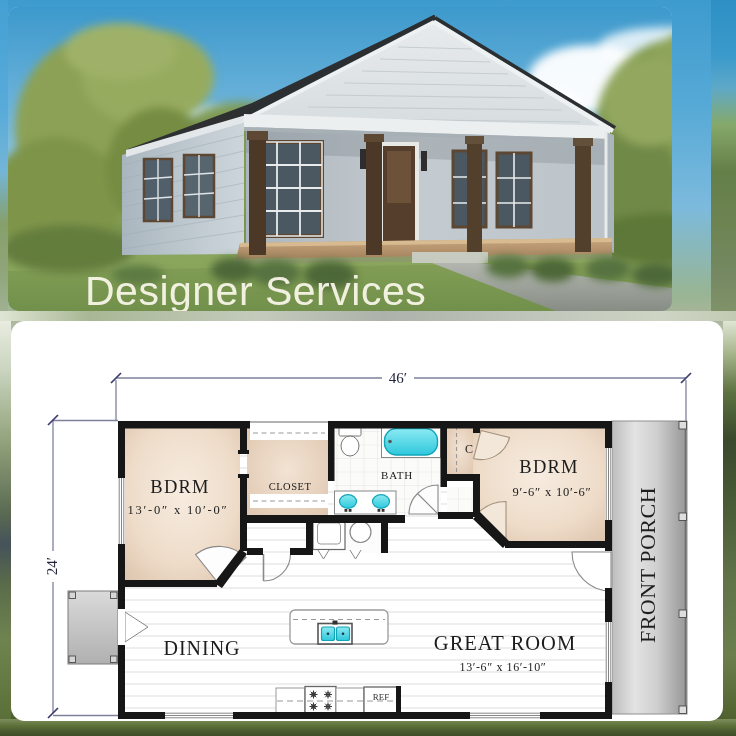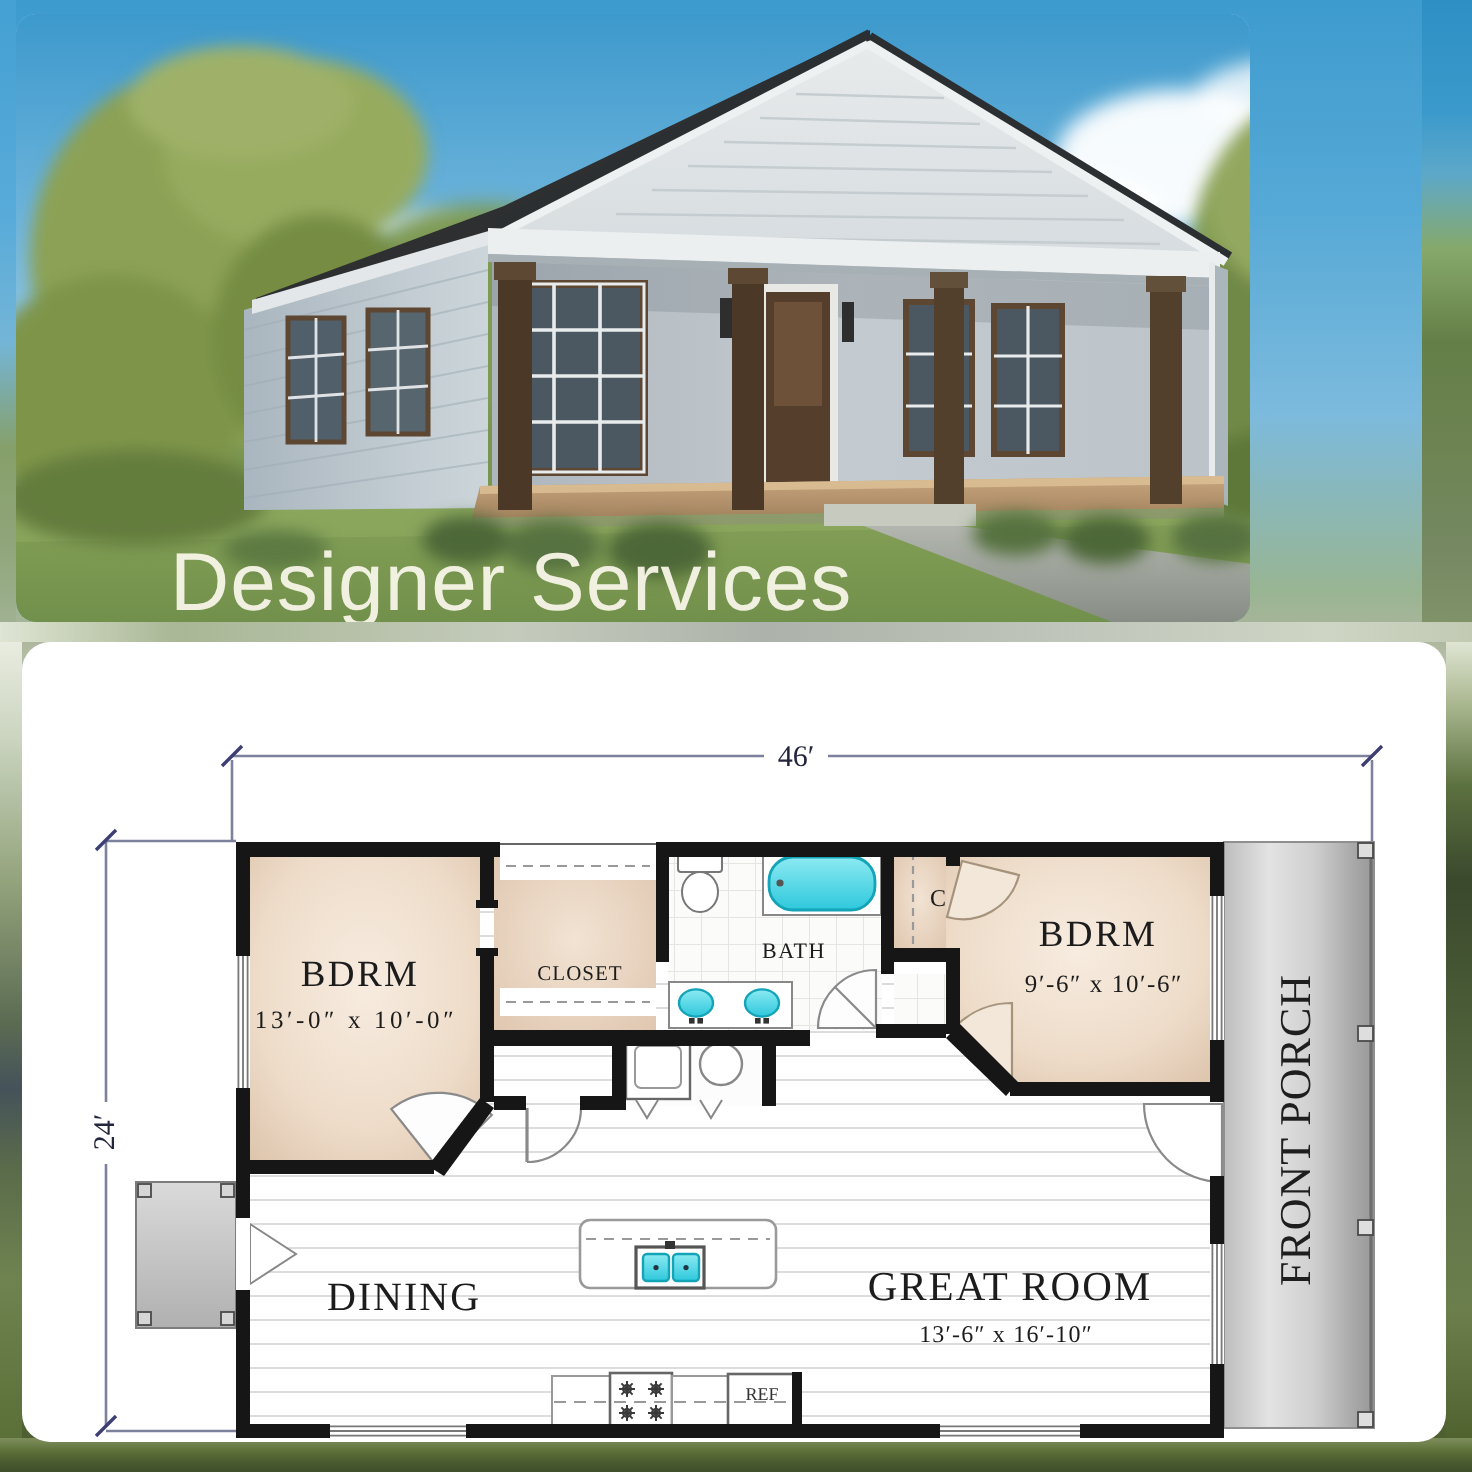--- a/index.html
+++ b/index.html
@@ -10,21 +10,21 @@
   .strip-bottom{position:absolute;left:0;top:719px;width:736px;height:17px;
     background:linear-gradient(180deg,#7d8e5c 0%,#5d7038 40%,#47592e 75%,#3f4f2a 100%);}
   .sliver-left-top{position:absolute;left:0;top:0;width:8px;height:311px;
     background:linear-gradient(180deg,#44a0d3 0%,#58abd9 35%,#74b5d7 55%,#86a06a 72%,#8fa478 86%,#9fb192 100%);}
   .sliver-right-top{position:absolute;left:711px;top:0;width:25px;height:311px;
     background:linear-gradient(180deg,#2d8fc4 0%,#3b9acb 18%,#5da8c9 28%,#86a96b 40%,#647f48 55%,#6d8452 72%,#758862 88%,#7f9268 100%);}
   .sliver-left-bot{position:absolute;left:0;top:321px;width:11px;height:398px;
     background:linear-gradient(180deg,#e9ece0 0%,#cbd5c0 12%,#93a37c 30%,#5b6b52 48%,#45525a 56%,#5a6b4a 66%,#6f8350 80%,#5b7038 100%);}
   .sliver-right-bot{position:absolute;left:723px;top:321px;width:13px;height:398px;
     background:linear-gradient(180deg,#dfe5d3 0%,#a8b68e 8%,#5c7140 18%,#3a482c 30%,#4b5e38 48%,#61744a 66%,#6b7e4c 84%,#50632f 100%);}
-  .photo{position:absolute;left:8px;top:7px;width:617px;height:304px;border-radius:10px;overflow:hidden;background:#8ec6e4;}
+  .photo{position:absolute;left:8px;top:7px;width:664px;height:304px;border-radius:10px;overflow:hidden;background:#8ec6e4;}
   .plancard{position:absolute;left:11px;top:321px;width:712px;height:400px;border-radius:14px;background:#ffffff;}
   .plansvg{position:absolute;left:0;top:0;}
 </style>
 </head>
 <body>
   <div class="strip-gap"></div>
   <div class="strip-bottom"></div>
   <div class="sliver-left-top"></div>
   <div class="sliver-right-top"></div>
   <div class="sliver-left-bot"></div>

